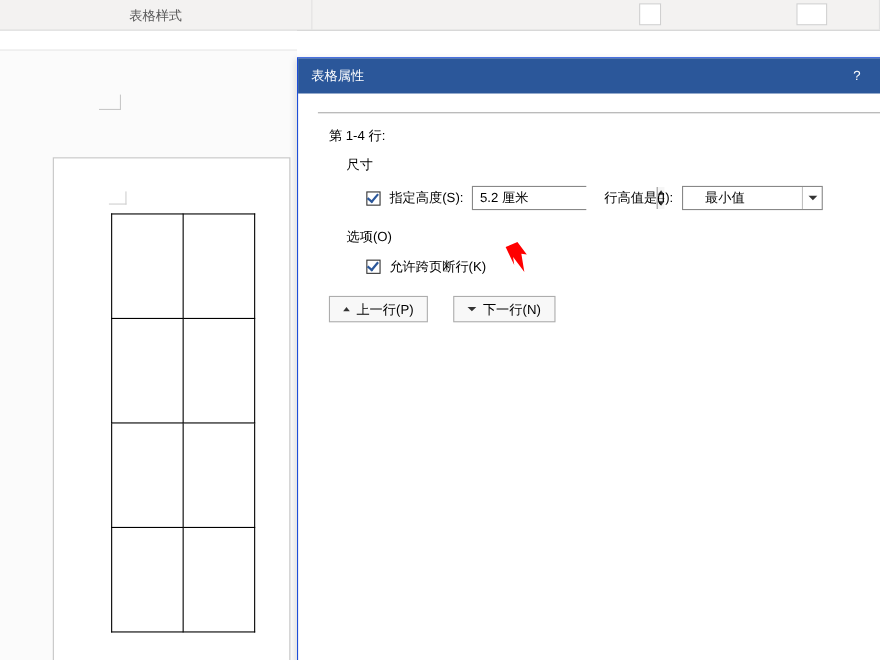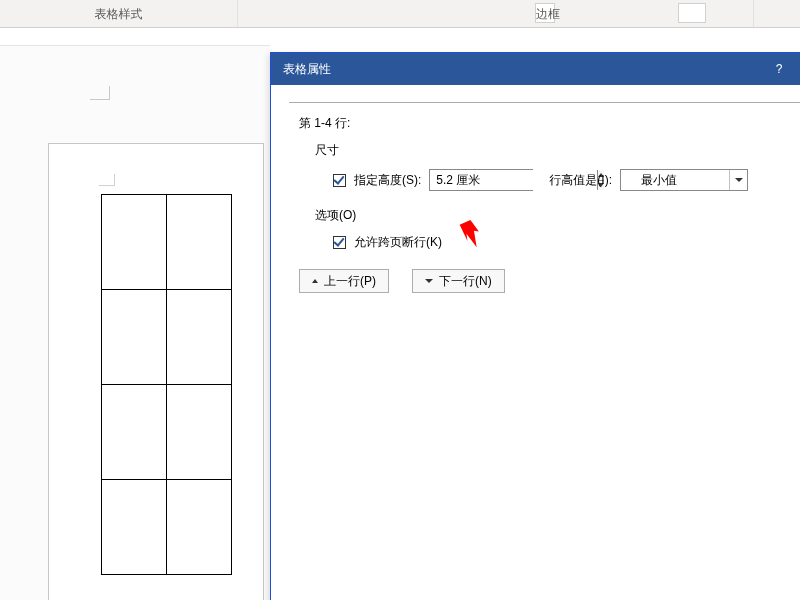--- a/index.html
+++ b/index.html
@@ -50,30 +50,29 @@
     .nav-buttons { display: flex; gap: 23px; margin: 18px 0 0 10px; }
     .btn { height: 24px; padding: 0 12px; border: 1px solid #adadad; background: #f8f8f8; display: flex; align-items: center; gap: 6px; }
 
     
     .arrow-annot { position: absolute; pointer-events: none; }
   </style>
 </head>
 <body>
 
 <div class="ribbon">
-  <div class="ribbon-group" style="width:238px;">
+  <div class="ribbon-group" style="width:284px;">
     <span class="ribbon-group-label">表格样式</span>
   </div>
   <div class="ribbon-group" style="width:516px;">
     <div class="group-borders-icons" style="justify-content:center; margin-left:250px;">
       <div class="ribbon-icon-box"></div>
       <div style="width:12px;"></div>
       <div class="ribbon-icon-box" style="width:28px;"></div>
     </div>
-    <span class="ribbon-group-label" style="left:250px; right:auto; width:120px;">边框</span>
   </div>
 </div>
 
 <div class="doc-canvas">
   <div class="ruler-stub"></div>
   <div class="hidden-mark"></div>
   <div class="page-area">
     <div class="hidden-mark2" style="position:absolute; left:50px; top:30px;"></div>
     <table class="table-sample">
       <tbody>

